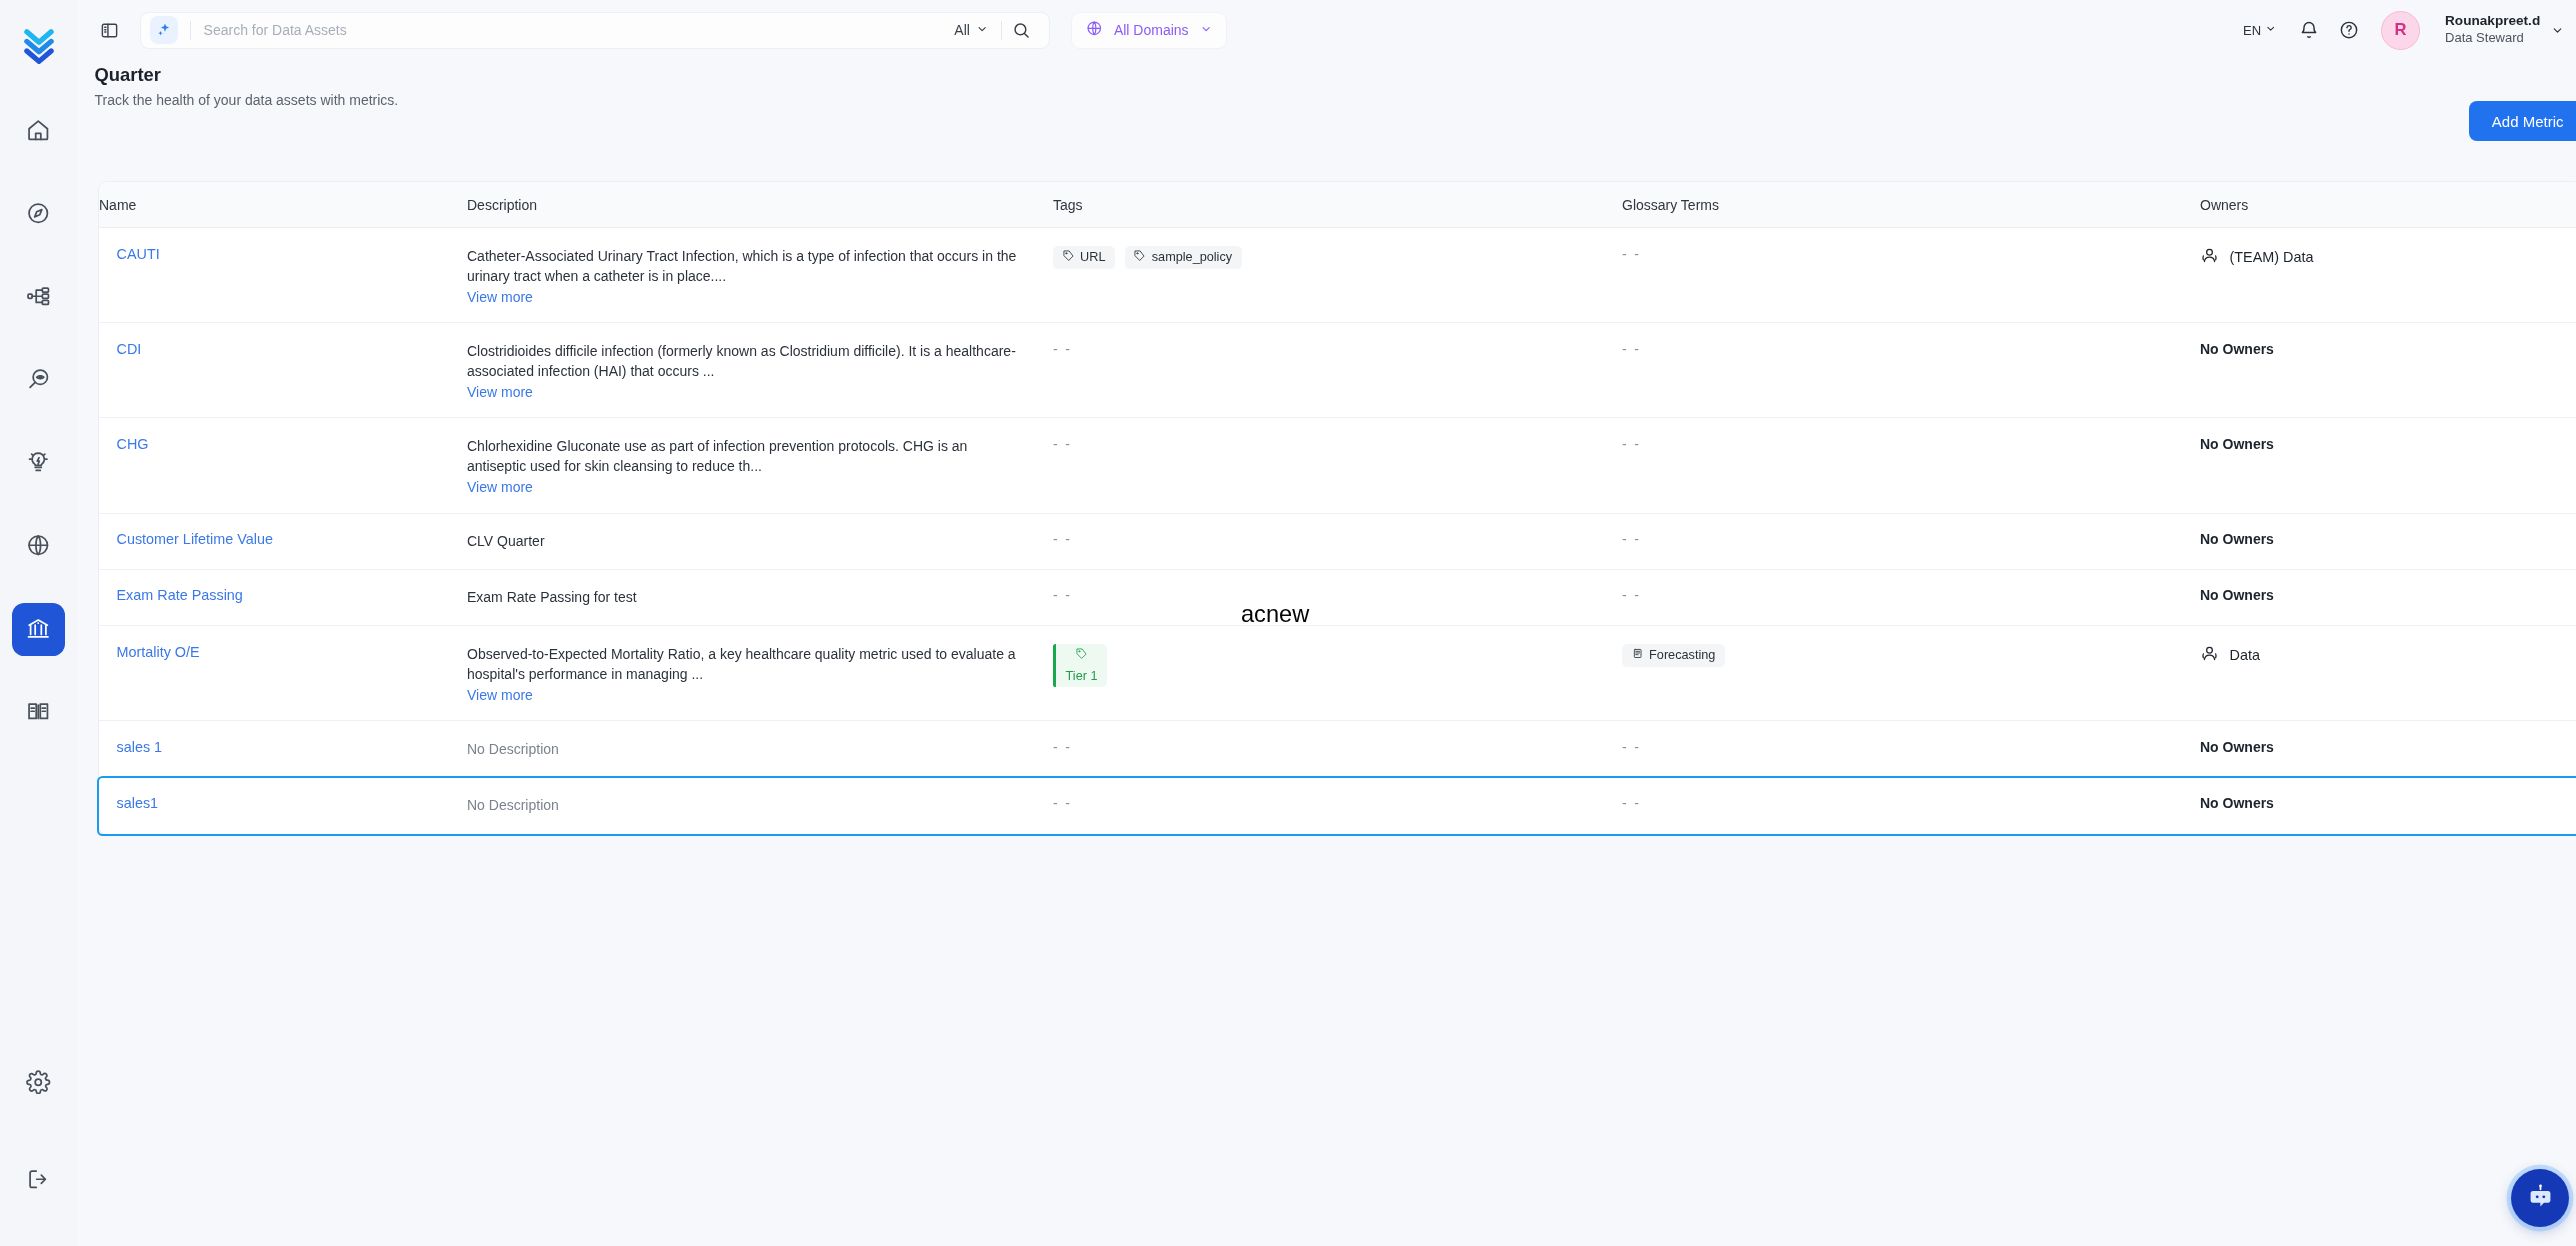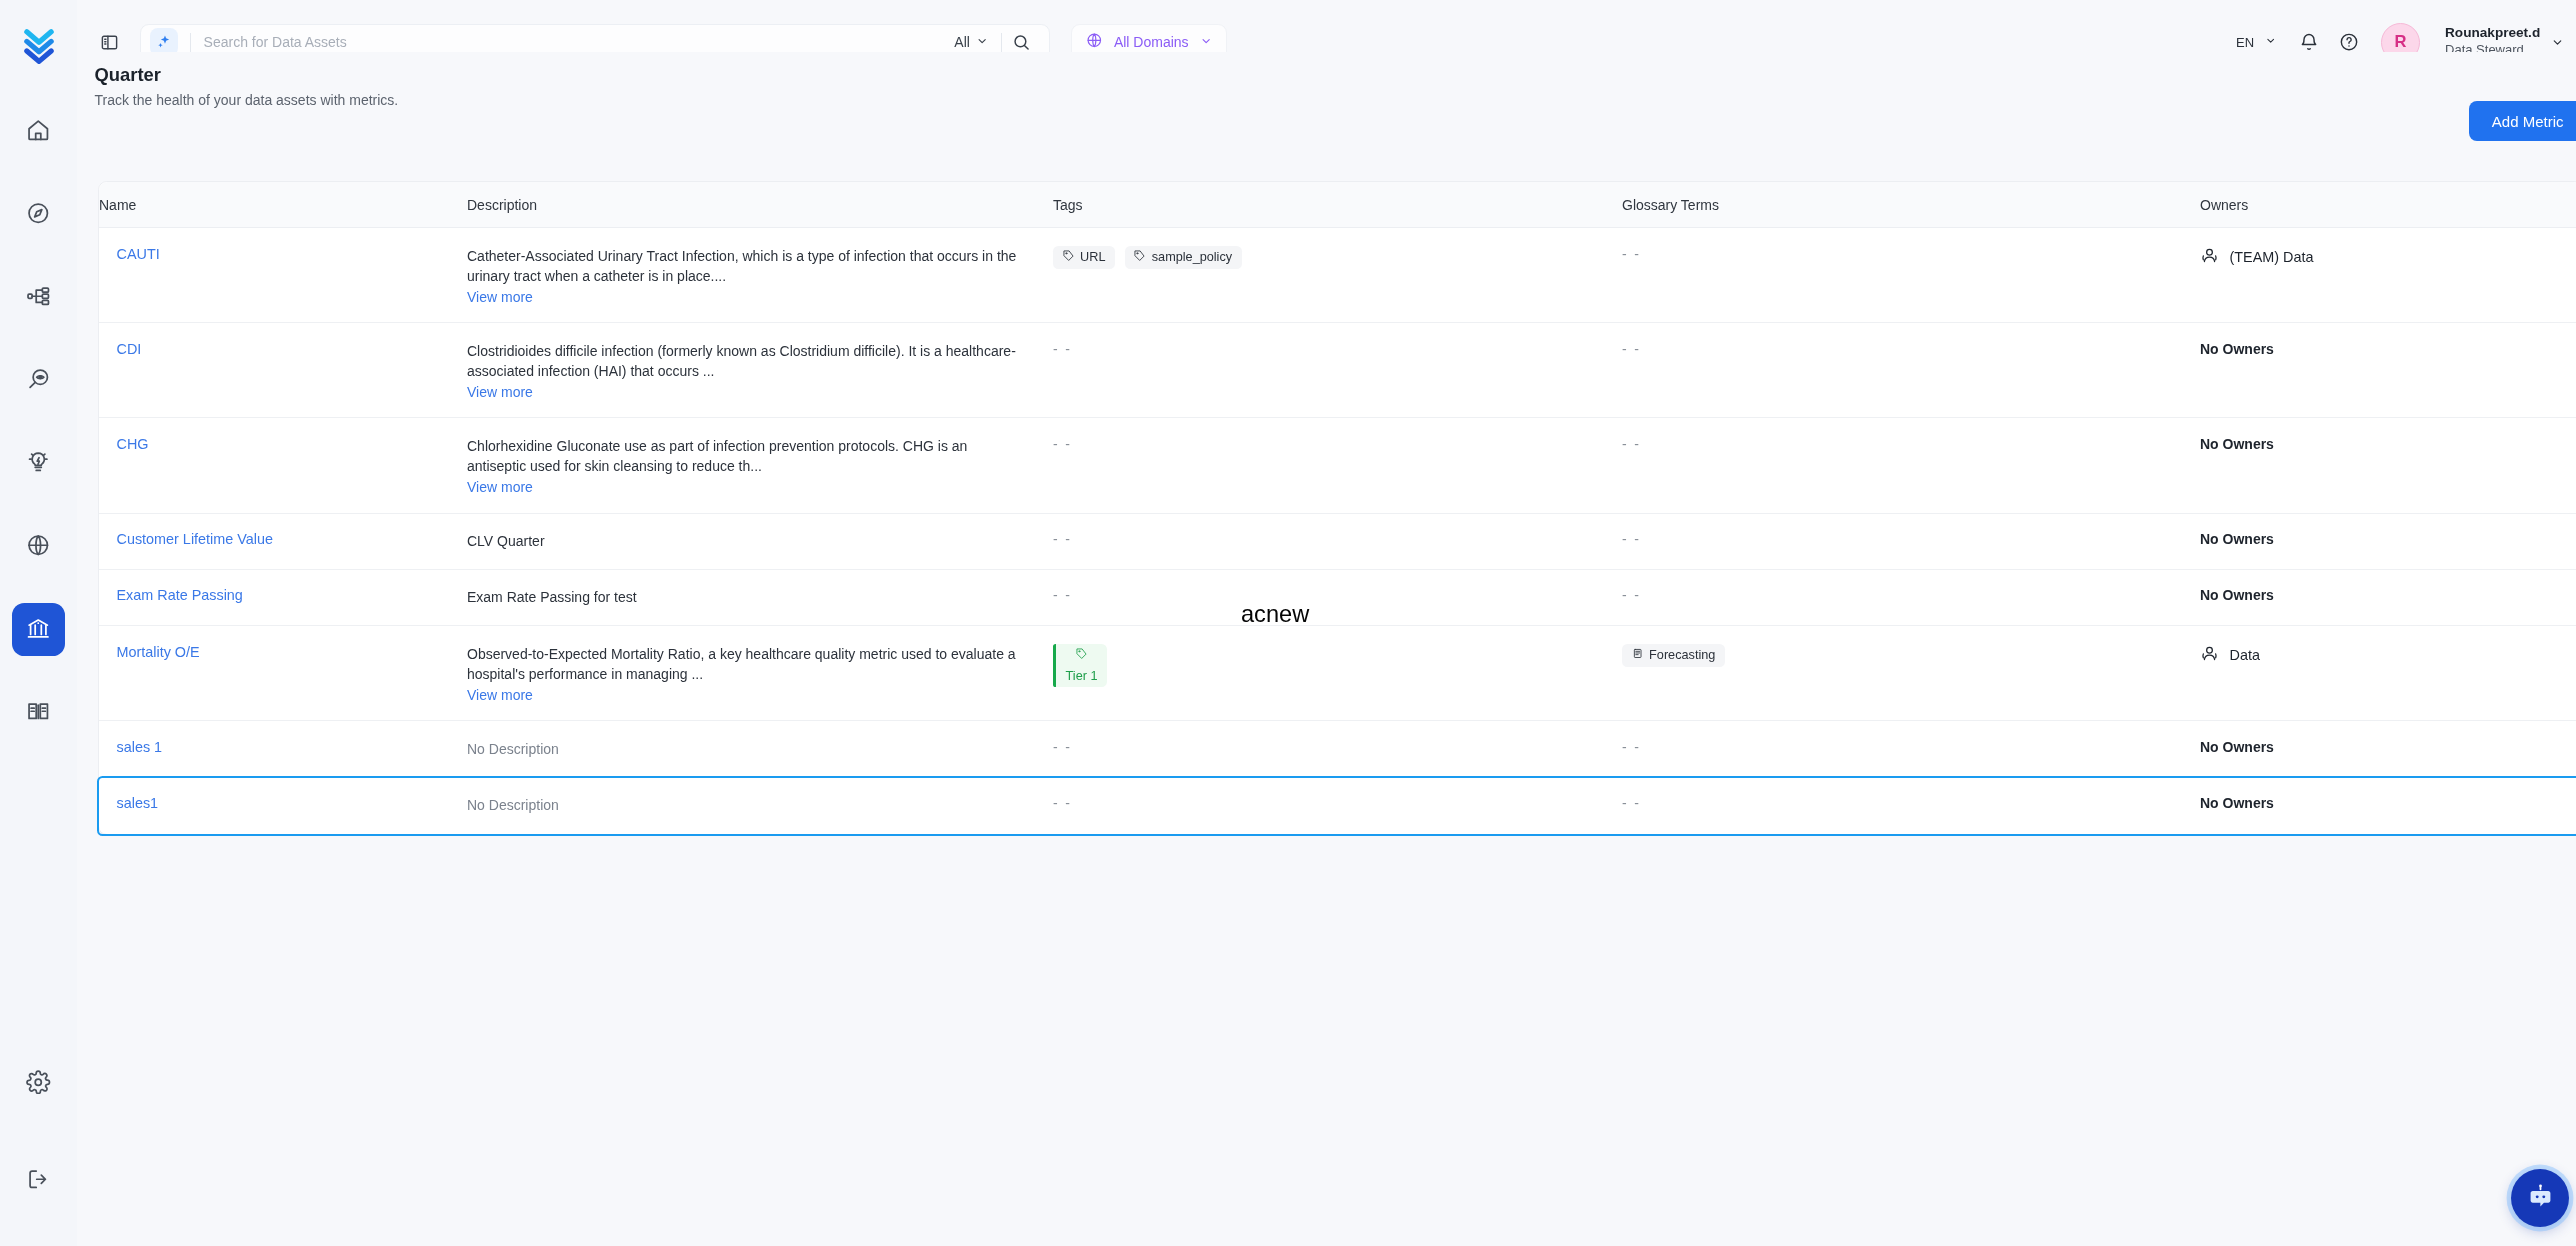--- a/index.html
+++ b/index.html
@@ -25,21 +25,21 @@
     width: 53px; height: 53px; border-radius: 12.3px;
     display: flex; align-items: center; justify-content: center;
     color: #49505a; cursor: pointer;
   }
   .rail-item.active { background: #1f55d6; color: #ffffff; }
   #rail-bottom { position: absolute; bottom: 39px; left: 0; width: 77px;
     display: flex; flex-direction: column; align-items: center; gap: 44px; }
 
   
   #topbar {
-    position: absolute; left: 77px; top: 16px; right: 0; height: 52px;
+    position: absolute; left: 77px; top: 4px; right: 0; height: 52px;
     background: #f7f8fb;
     display: flex; align-items: center;
   }
   #sidebar-toggle { width: 30px; height: 30px; margin-left: 17.5px;
     display: flex; align-items: center; justify-content: center;
     color: #3b424d; cursor: pointer; }
   #search-wrap {
     margin-left: 15.8px; width: 910px; height: 37px;
     background: #fdfdfe; border: 0.9px solid #eceff4; border-radius: 8.8px;
     display: flex; align-items: center; padding: 0 8.8px;
@@ -64,21 +64,21 @@
     justify-content: center; color: #39404a; cursor: pointer; }
   #domains-btn {
     margin-left: 21px; height: 37px; background: #fdfdfe;
     border: 0.9px solid #f0f2f6; border-radius: 8.8px;
     display: flex; align-items: center; gap: 11px; padding: 0 14px;
     font-size: 14px; color: #8b5cf6; cursor: pointer; white-space: nowrap;
   }
   #topbar-right {
     margin-left: auto; display: flex; align-items: center; gap: 0; padding-right: 12.3px;
   }
-  #lang-btn { display: flex; align-items: center; gap: 11px; font-size: 13px;
+  #lang-btn { display: flex; align-items: center; gap: 4px; font-size: 13px;
     color: #2b313a; padding: 7px 12.3px; cursor: pointer; }
   .top-icon { width: 40px; height: 40px; display: flex; align-items: center;
     justify-content: center; color: #2b313a; cursor: pointer; }
   #avatar {
     width: 39px; height: 39px; border-radius: 50%; background: #fcd7ea;
     border: 0.9px solid #f6b9d7;
     display: flex; align-items: center; justify-content: center;
     color: #d62f86; font-size: 16.6px; font-weight: bold; margin-left: 12.3px;
   }
   #user-block { margin-left: 25px; line-height: 1.25; }

